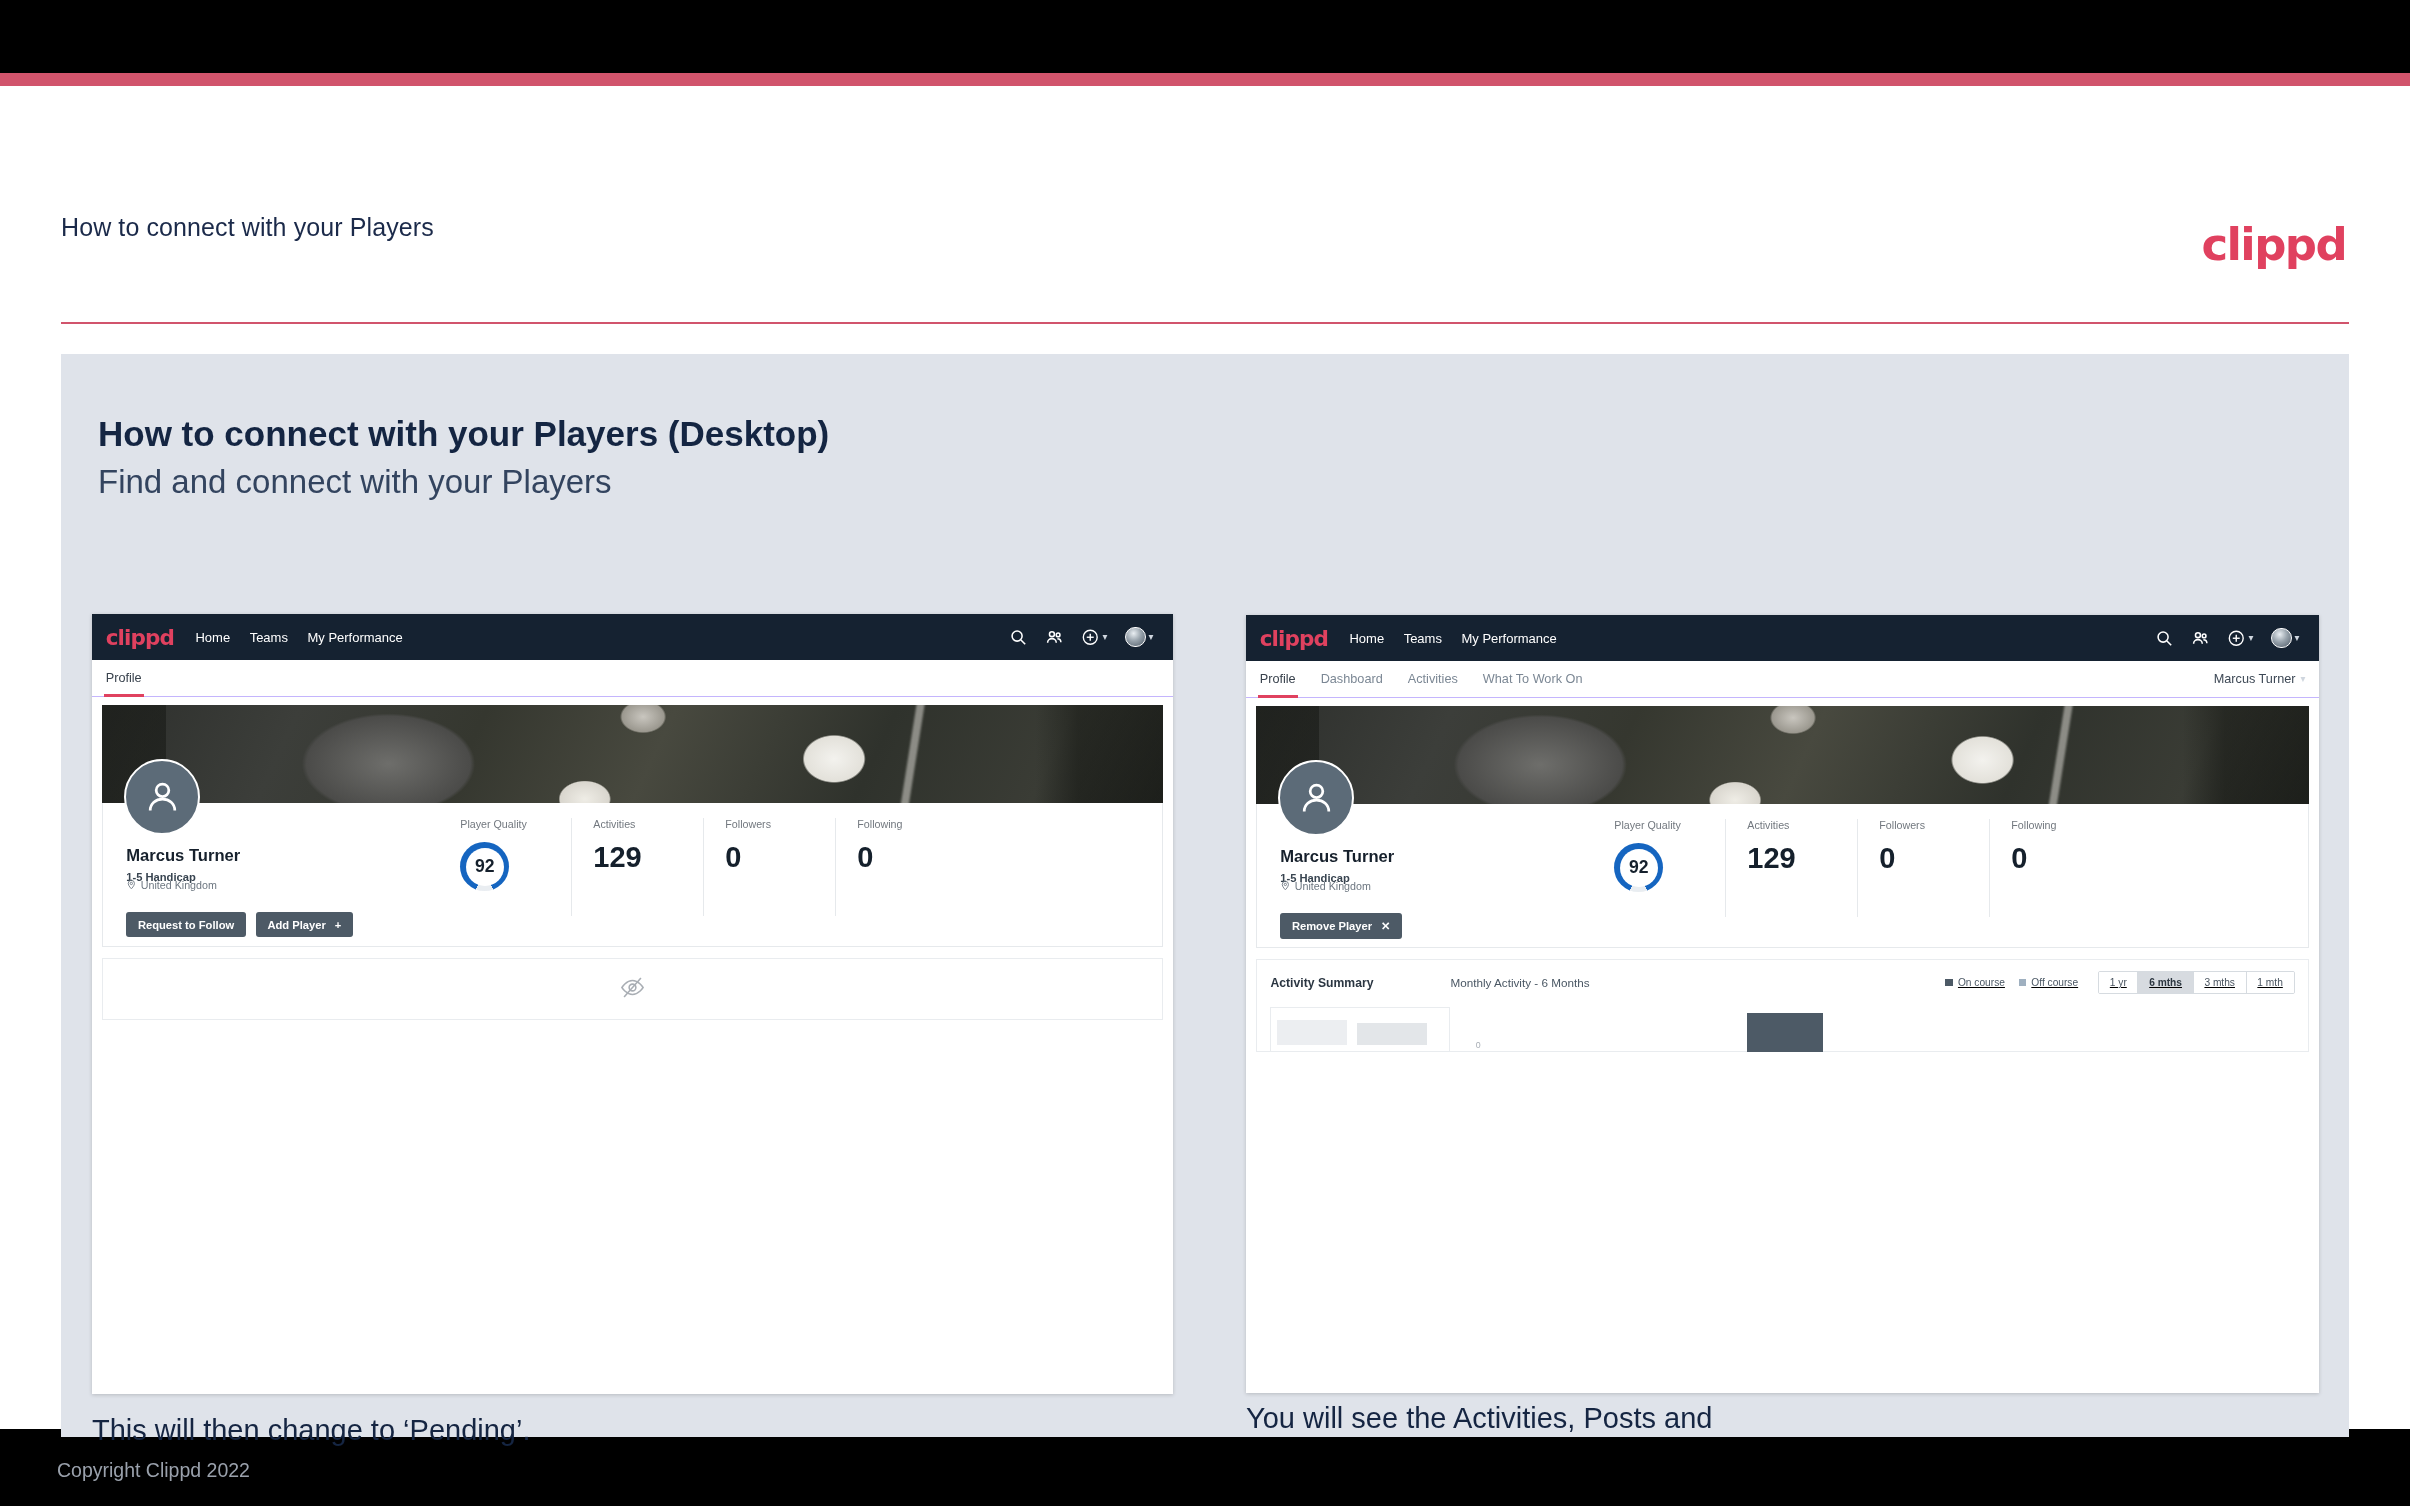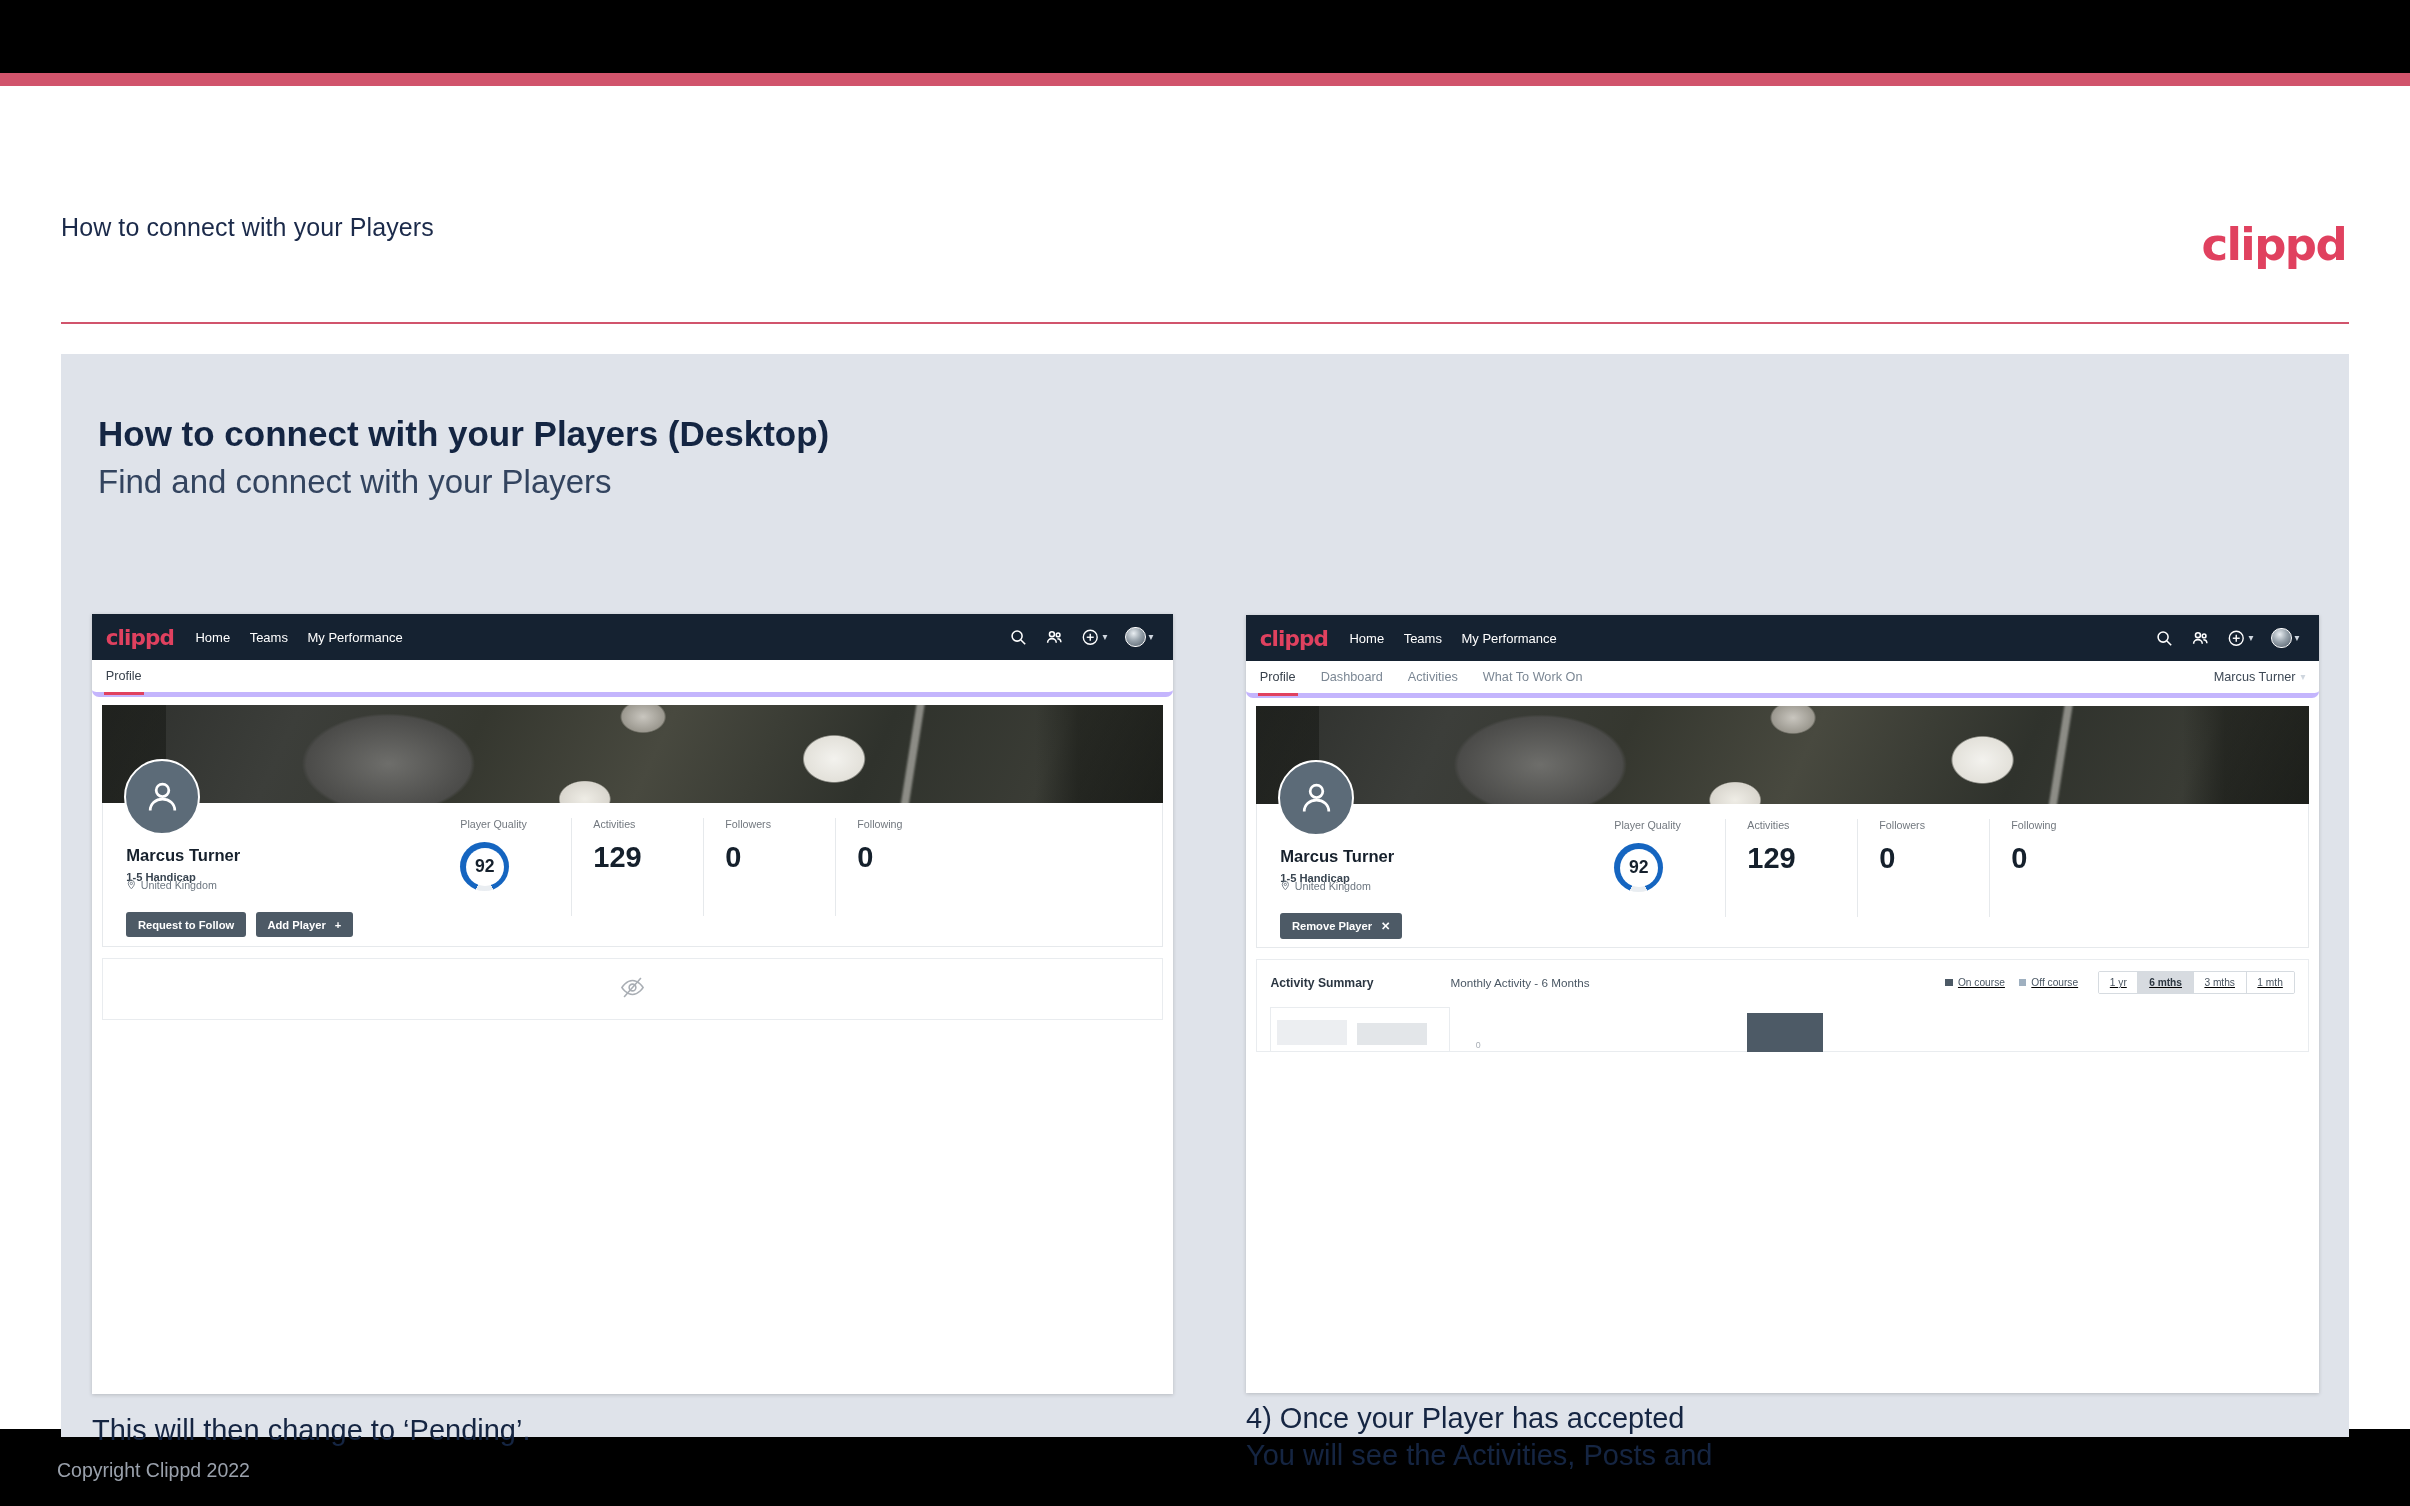--- a/index.html
+++ b/index.html
@@ -76,22 +76,22 @@
   .chev { color:#cfd6de; font-size:9.8px; line-height:1; }
   .avatar-sm {
     width:20.5px; height:20.5px; border-radius:50%;
     background: radial-gradient(circle at 40% 30%, #e9eef2 0%, #97a2ab 45%, #4e5a66 100%);
     border:1px solid #ffffff;
   }
 
   
   .tabstrip {
     position:relative; height:37px; background:#fff;
-    border-bottom:5px solid #c4b5fd;
-    display:flex; align-items:center; padding:0 13.7px;border-radius:7px;
+    border-bottom:1px solid #c4b5fd;
+    display:flex; align-items:center; padding:0 13.7px;
   }
   .tab { font-size:12.7px; color:#7b8794; margin-right:25px; position:relative; height:37px; line-height:37px; white-space:nowrap;}
   .tab.active { color:#39424d; }
   .tab.active::after {
     content:""; position:absolute; left:-2px; right:-2px; bottom:0; height:2.9px; background:#e0415f;
   }
   .tab-right { margin-left:auto; font-size:12.7px; color:#3d4855; display:flex; align-items:center; gap:4.9px;}
 
   
   .cover {
@@ -457,21 +457,20 @@
           </div>
         </div>
 
         <div class="fade-bot"></div>
       </div>
 
       <div class="cap cap-left">
         <div>This will then change to ‘Pending’.</div>
       </div>
       <div class="cap cap-right">
-        <div>4) Once your Player has accepted</div>
         <div>You will see the Activities, Posts and</div>
 
       </div>
     </div>
 
     <div class="footer">Copyright Clippd 2022</div>
   </div>
 </div>
 
 

